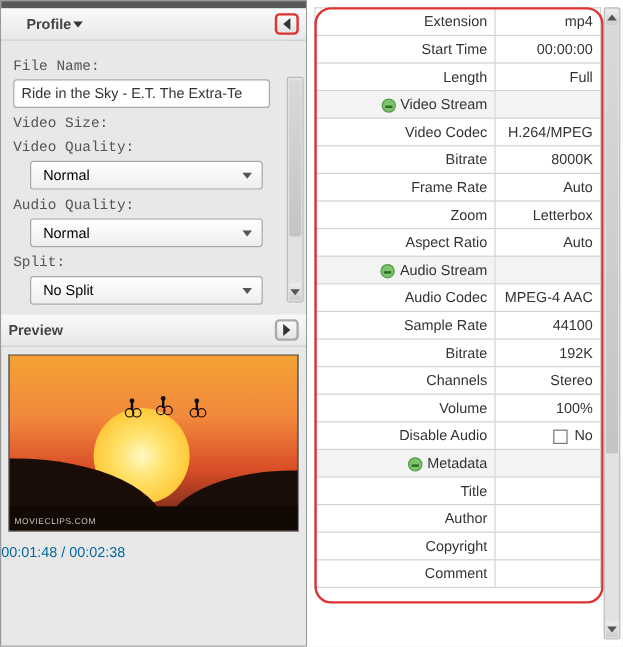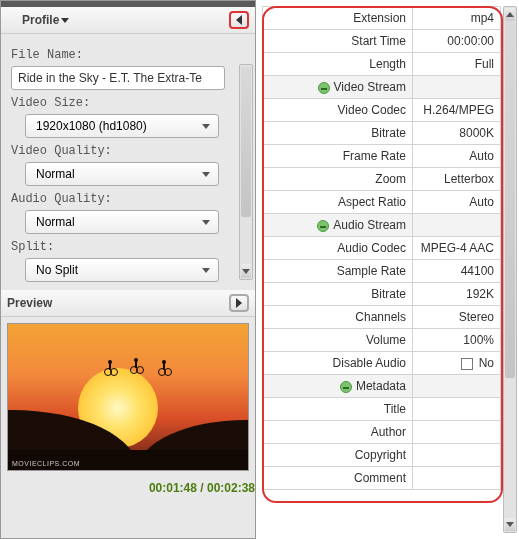--- a/index.html
+++ b/index.html
@@ -32,21 +32,21 @@
 .sun { position:absolute; width:80px; height:80px; border-radius:50%; background: radial-gradient(circle,#fff8c4 0%, #ffe26a 35%, #ffc93b 70%); left:70px; bottom:22px; }
 .hill-left{position:absolute;bottom:0;left:-10px;width:140px;height:60px;background:#1a0d08;border-top-right-radius:90% 100%;}
 .hill-right{position:absolute;bottom:0;right:-10px;width:120px;height:50px;background:#1a0d08;border-top-left-radius:90% 100%;}
 .ground{position:absolute;bottom:0;left:0;right:0;height:20px;background:#120905;}
 .rider{position:absolute;width:14px;height:16px;color:#120905;}
 .rider::before{content:"";position:absolute;bottom:0;left:0;width:6px;height:6px;border:1.2px solid currentColor;border-radius:50%;}
 .rider::after{content:"";position:absolute;bottom:0;right:0;width:6px;height:6px;border:1.2px solid currentColor;border-radius:50%;}
 .rider .body{position:absolute;bottom:6px;left:5px;width:2px;height:7px;background:currentColor;}
 .rider .head{position:absolute;bottom:12px;left:4px;width:4px;height:4px;border-radius:50%;background:currentColor;}
 .watermark{position:absolute;left:4px;bottom:3px;color:#c9c9c9;font-size:7px;letter-spacing:0.5px;}
-.time-row{ text-align:right; color:#4d7c0f; padding:4px 0;font-weight:bold; }
+.time-row{ text-align:left; color:#0369a1; padding:4px 0; }
 
 
 .red-outline { position:absolute; top:6px; left:6px; right:16px; bottom:36px; border:2px solid #d33; border-radius:14px; pointer-events:none; }
 .props-table { width: calc(100% - 14px); border-collapse: collapse; }
 .props-table tr { height: 23px; }
 .props-table td { border: 1px solid #d3d3d3; padding: 0 6px; color: #333; background:#fff; vertical-align: middle; white-space: nowrap; overflow: hidden; }
 .props-table td.label { width: 150px; }
 .group-row td { background: #f3f3f3; font-weight: normal; }
 .collapse-dot { display:inline-block; width:12px; height:12px; border-radius:50%; background:#7bc46c; border:1px solid #4e9a42; position:relative; margin-right:4px; vertical-align:middle; }
 .collapse-dot::after{content:"";position:absolute;left:2px;right:2px;top:5px;height:2px;background:#2e6a25;}
@@ -79,24 +79,20 @@
       <span class="tri-left"></span>
     </span>
   </div>
 
   <div class="form-wrap">
     <div class="form-area">
       <div class="form-label">File Name:</div>
       <input class="text-input" value="Ride in the Sky - E.T. The Extra-Te" style="">
 
       <div class="form-label">Video Size:</div>
-      <div class="dropdown">
-        <span>1920x1080 (hd1080)</span>
-        <span class="dd-caret"></span>
-      </div>
 
       <div class="form-label">Video Quality:</div>
       <div class="dropdown">
         <span>Normal</span>
         <span class="dd-caret"></span>
       </div>
 
       <div class="form-label">Audio Quality:</div>
       <div class="dropdown">
         <span>Normal</span>

